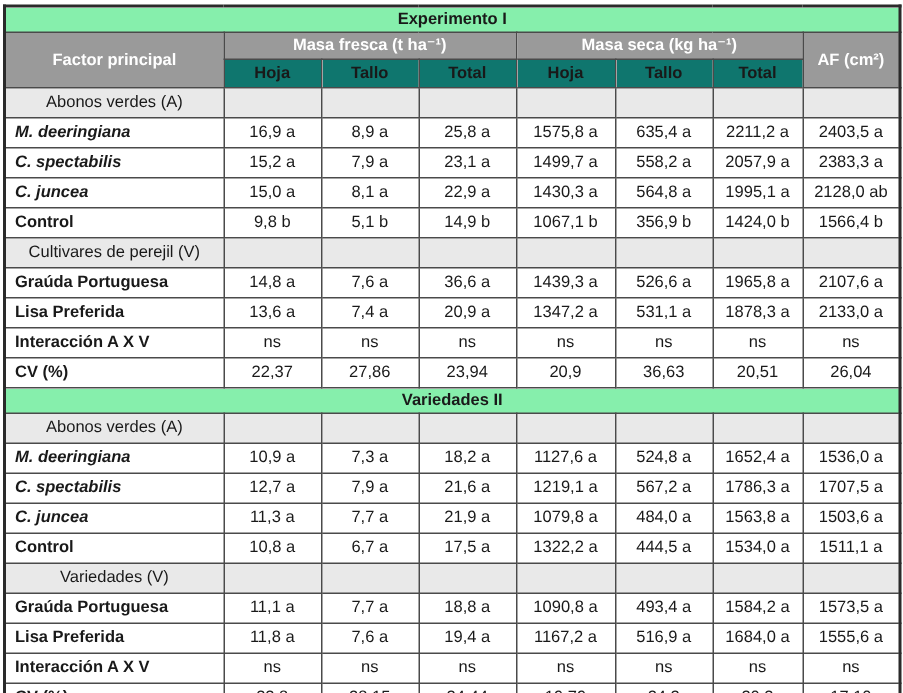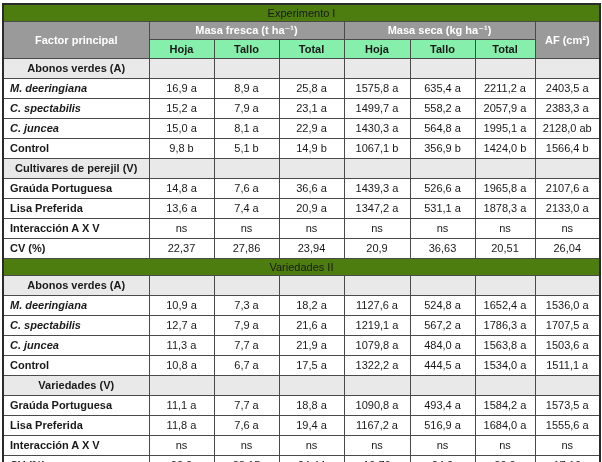--- a/index.html
+++ b/index.html
@@ -22,40 +22,40 @@
   td {
     border: 1px solid #4a4a4a;
     padding: 0 3px;
     height: 19px;
     line-height: 19px;
     text-align: center;
     overflow: hidden;
     white-space: nowrap;
   }
   td.band {
-    background: #4d7c0f;
-    font-weight: normal;
+    background: #86efac;
+    font-weight: bold;
     height: 16px;
     line-height: 16px;
   }
   td.ghead {
     background: #9a9a9a;
     color: #ffffff;
     font-weight: bold;
     height: 17px;
     line-height: 17px;
   }
   td.subhead {
-    background: #86efac;
+    background: #0f766e;
     font-weight: bold;
     height: 18px;
     line-height: 18px;
   }
   td.section { background: #e9e9e9; }
-  td.section-label { font-weight: bold; text-align: center; }
+  td.section-label { font-weight: normal; text-align: center; }
   td.label-col { text-align: left; padding-left: 6px; font-weight: bold; }
   td.italic { font-style: italic; }
 </style>
 </head>
 <body>
 
 <table class="exp-table">
   <colgroup>
     <col style="width:146px">
     <col style="width:65px">

